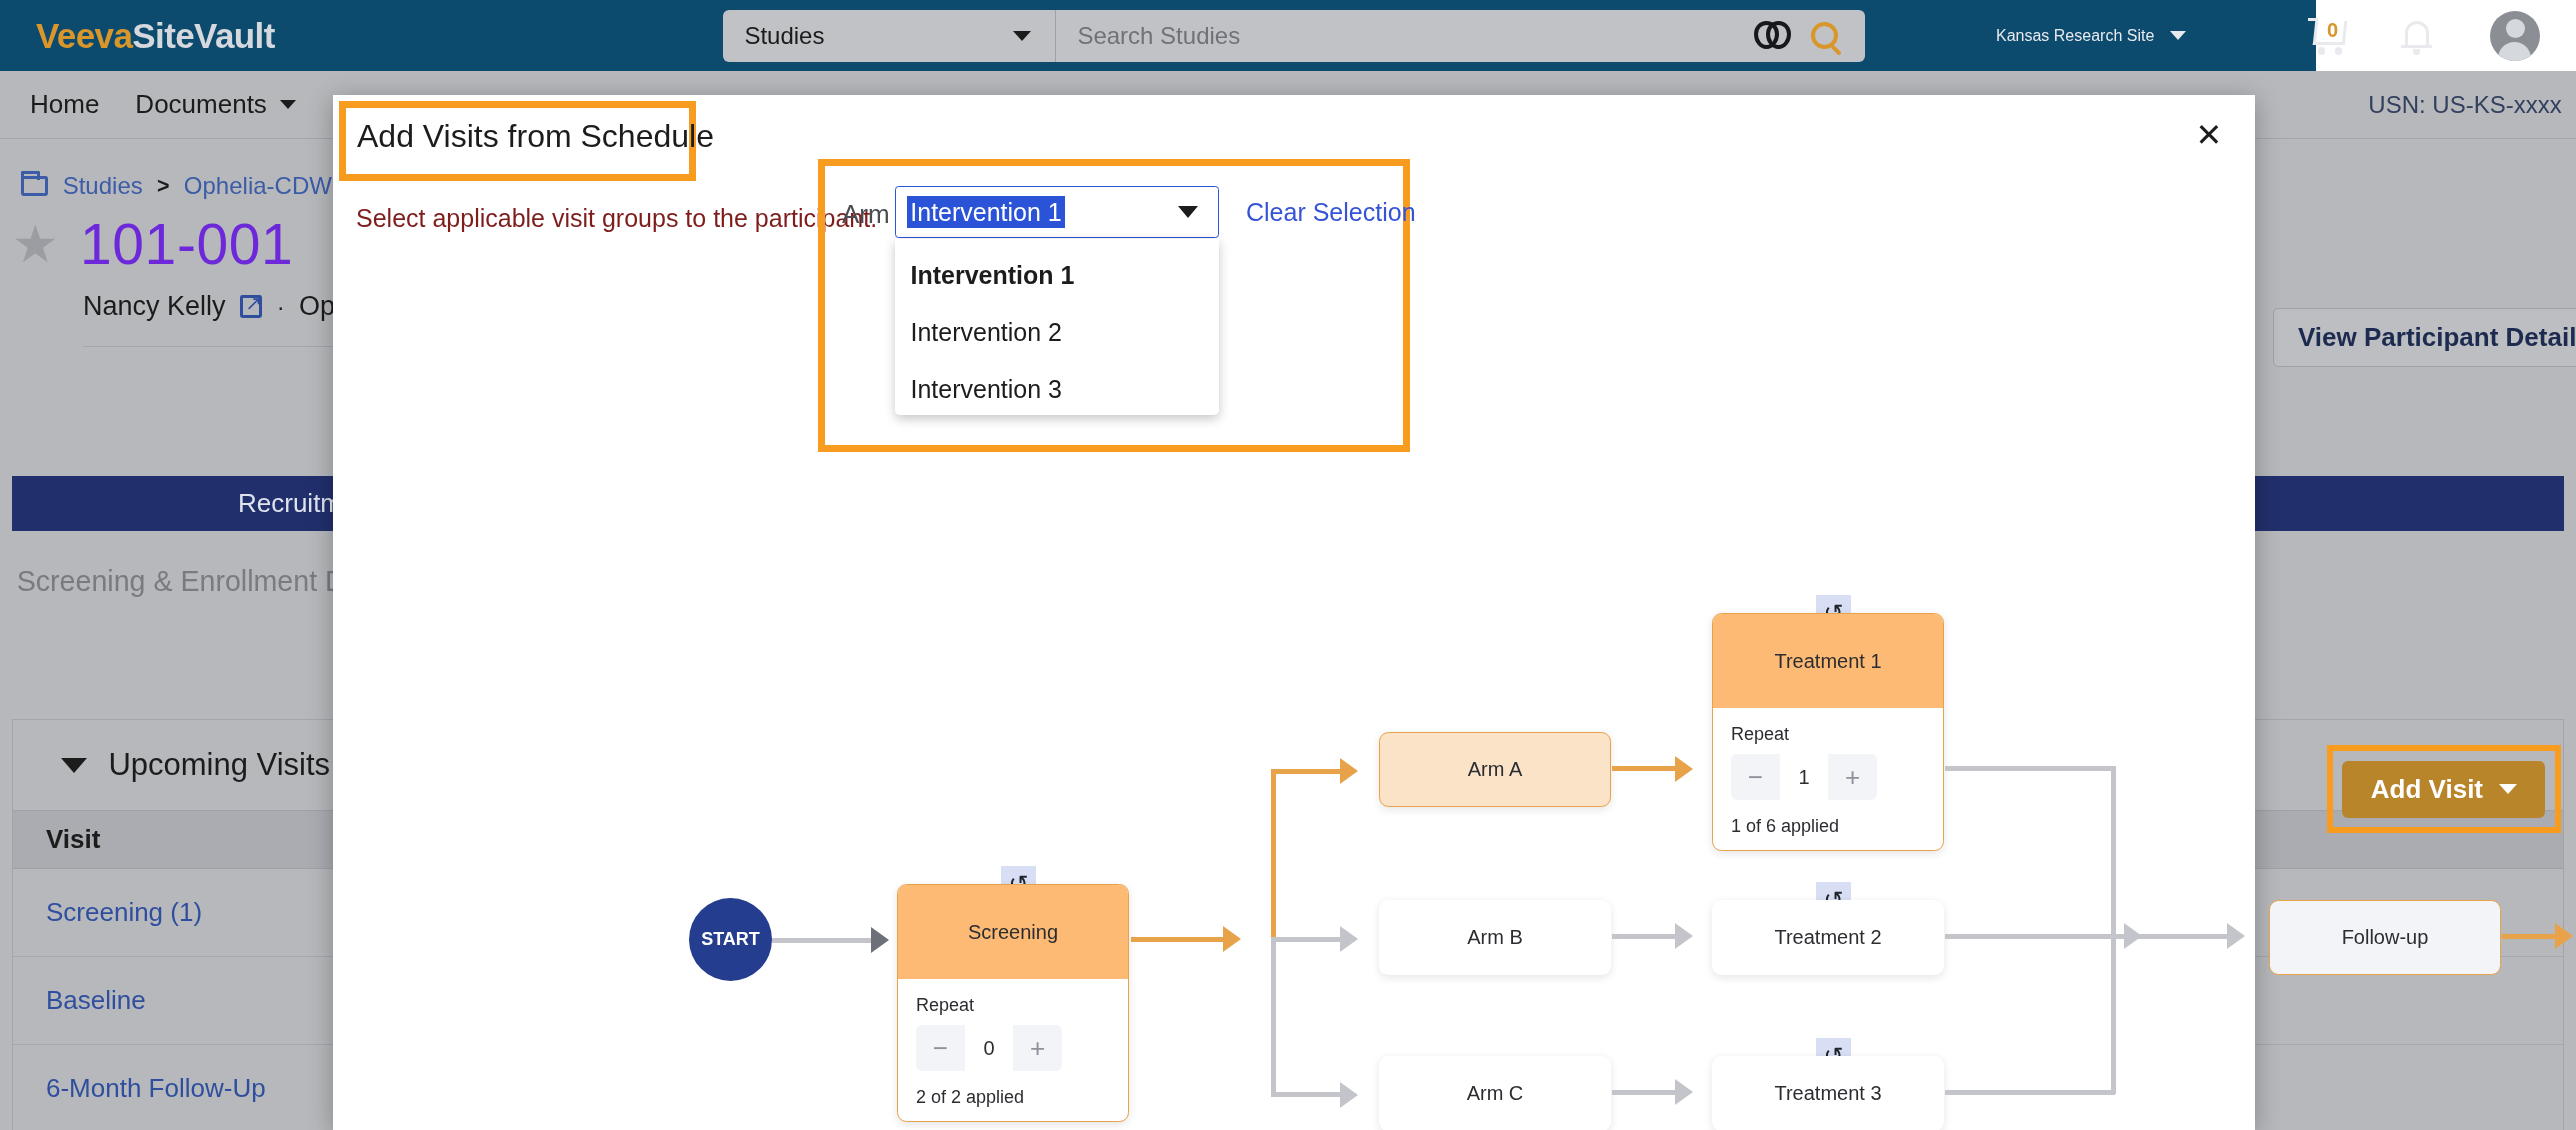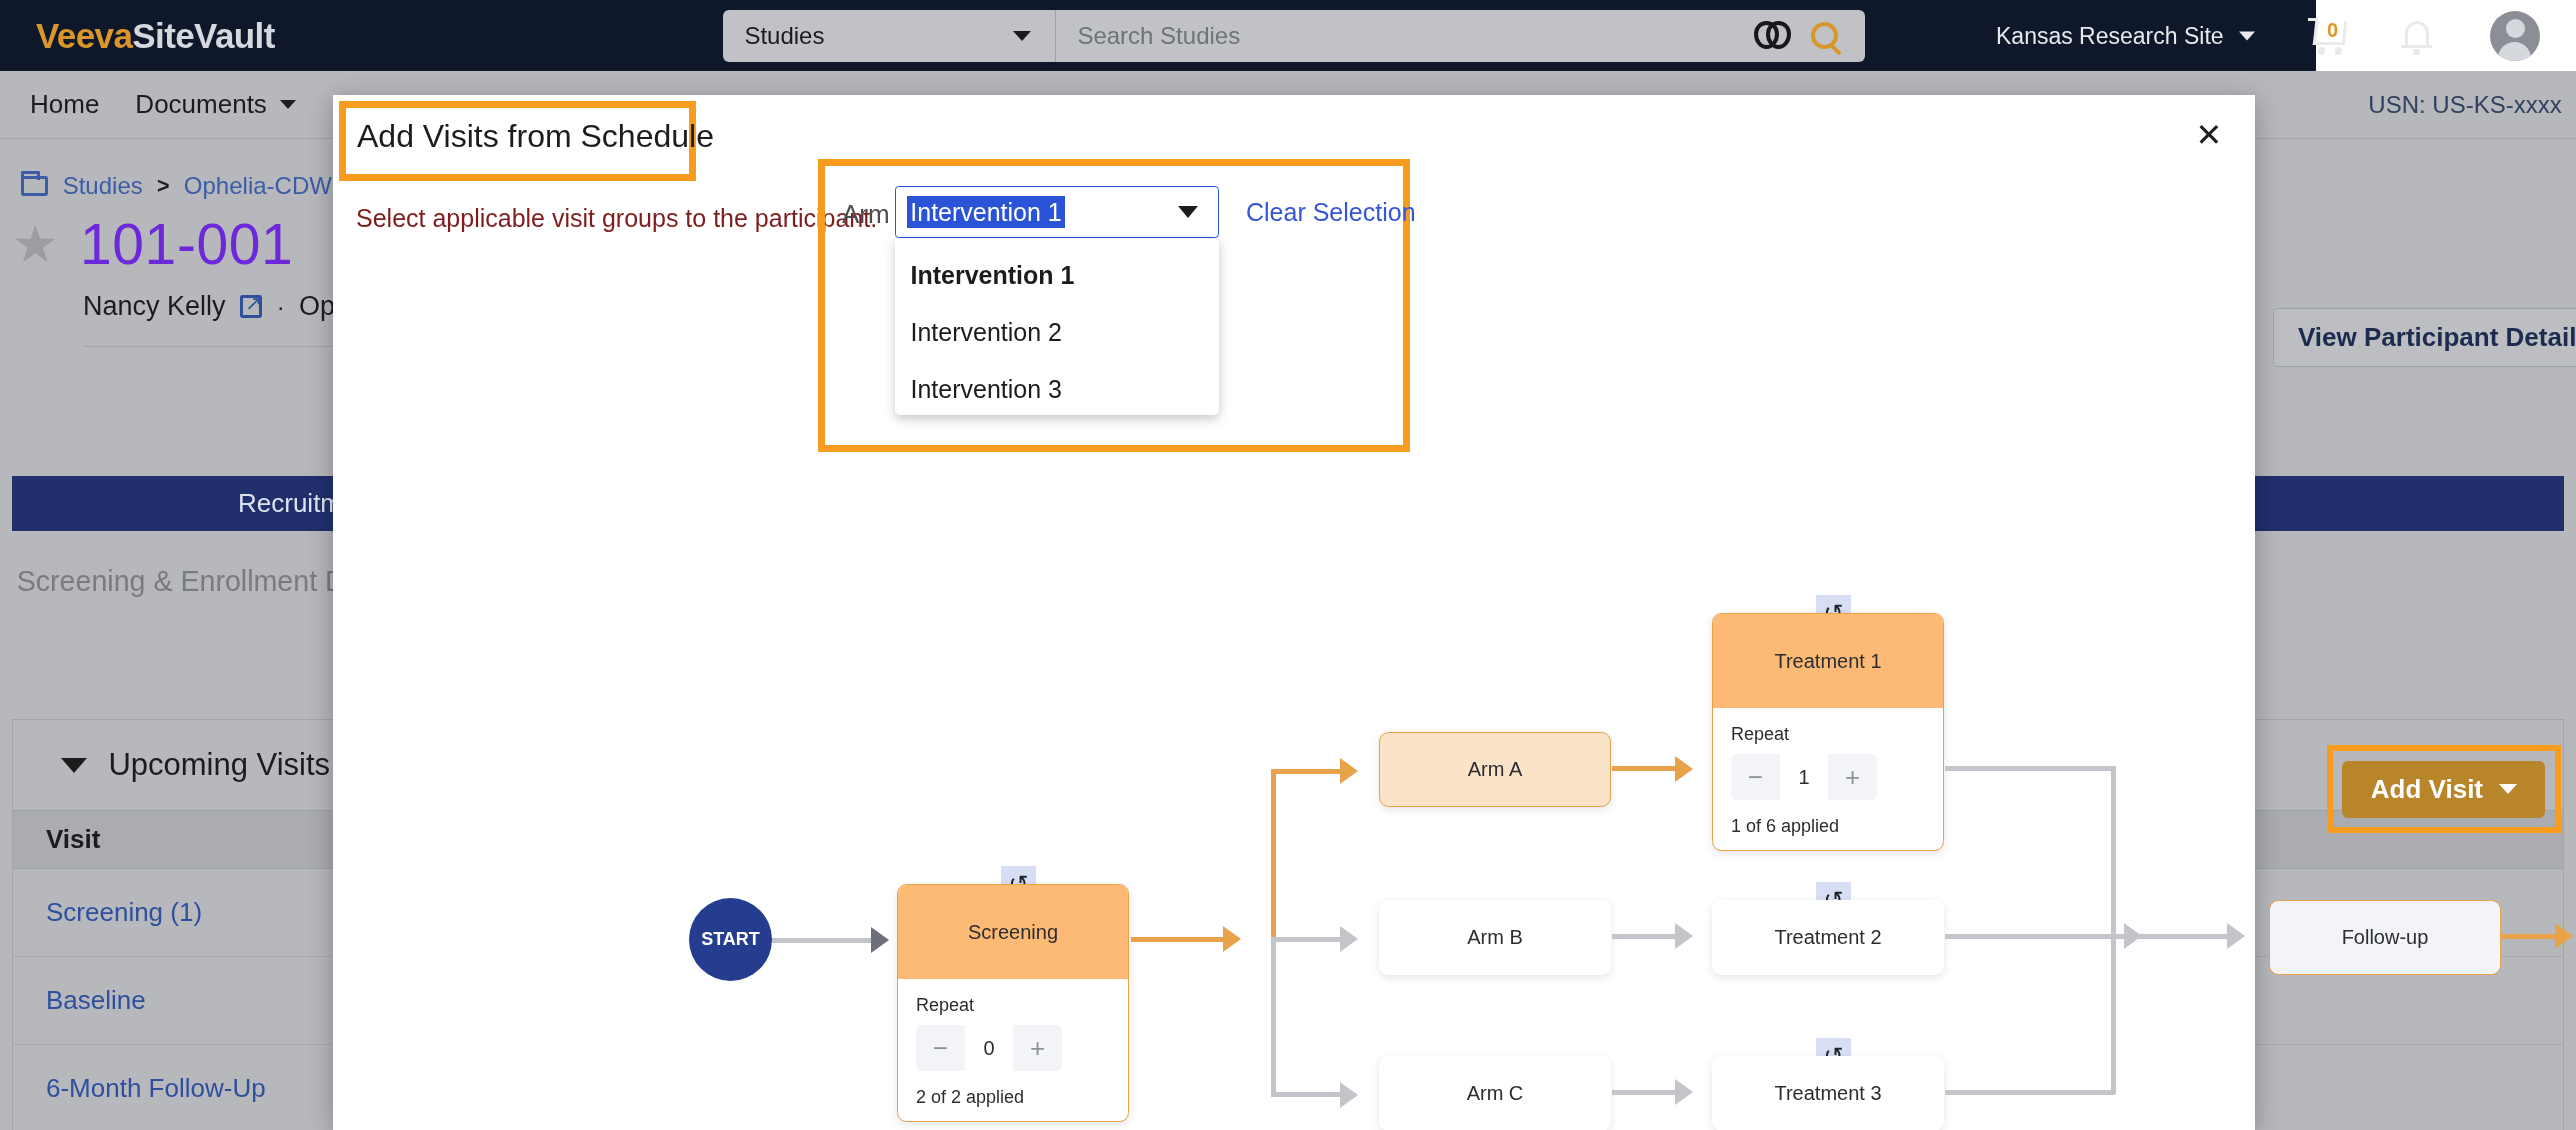--- a/index.html
+++ b/index.html
@@ -6,21 +6,21 @@
   html, body {
     width: 2576px; height: 1131px;
     font-family: "Liberation Sans", sans-serif;
     overflow: hidden; background: #ffffff;
   }
   #root { position: relative; width: 2576px; height: 1131px; }
 
   
   .topbar {
     position: absolute; left: 0; top: 0; width: 2316px; height: 71px;
-    background: #0f172a; display: flex; align-items: center;
+    background: #0c4a6e; display: flex; align-items: center;
   }
   .logo { margin-left: 36px; font-size: 35px; font-weight: bold; letter-spacing: -0.6px; }
   .logo .veeva { color: #d9962a; }
   .logo .sitevault { color: #d5d8dd; }
 
   .searchwrap {
     position: absolute; left: 723px; top: 9.5px;
     width: 1142px; height: 52px;
     background: #c0c2c6; border-radius: 6px; display: flex; align-items: center;
   }
@@ -52,21 +52,21 @@
     position: relative;
   }
   .mag::after {
     content: ''; position: absolute; right: -8.3px; bottom: -7.1px;
     width: 12px; height: 4.2px; background: #d9962a; transform: rotate(45deg);
     border-radius: 1.8px;
   }
 
   .sitename {
     position: absolute; left: 1996px; top: 50%; transform: translateY(-50%);
-    font-size: 23px; color: #e8eaee; display: flex; align-items: center; gap: 15.5px;
+    font-size: 16px; color: #e8eaee; display: flex; align-items: center; gap: 15.5px;
   }
   .caret-dn-light {
     width: 0; height: 0; border-left: 8.3px solid transparent;
     border-right: 8.3px solid transparent; border-top: 9.5px solid #e8eaee;
   }
   .cart {
     position: absolute; left: 2308px; top: 50%; transform: translateY(-50%);
     width: 43px; height: 38px;
   }
   .cart .body { position: absolute; left: 6px; top: 4.8px; width: 32px; height: 24px;

